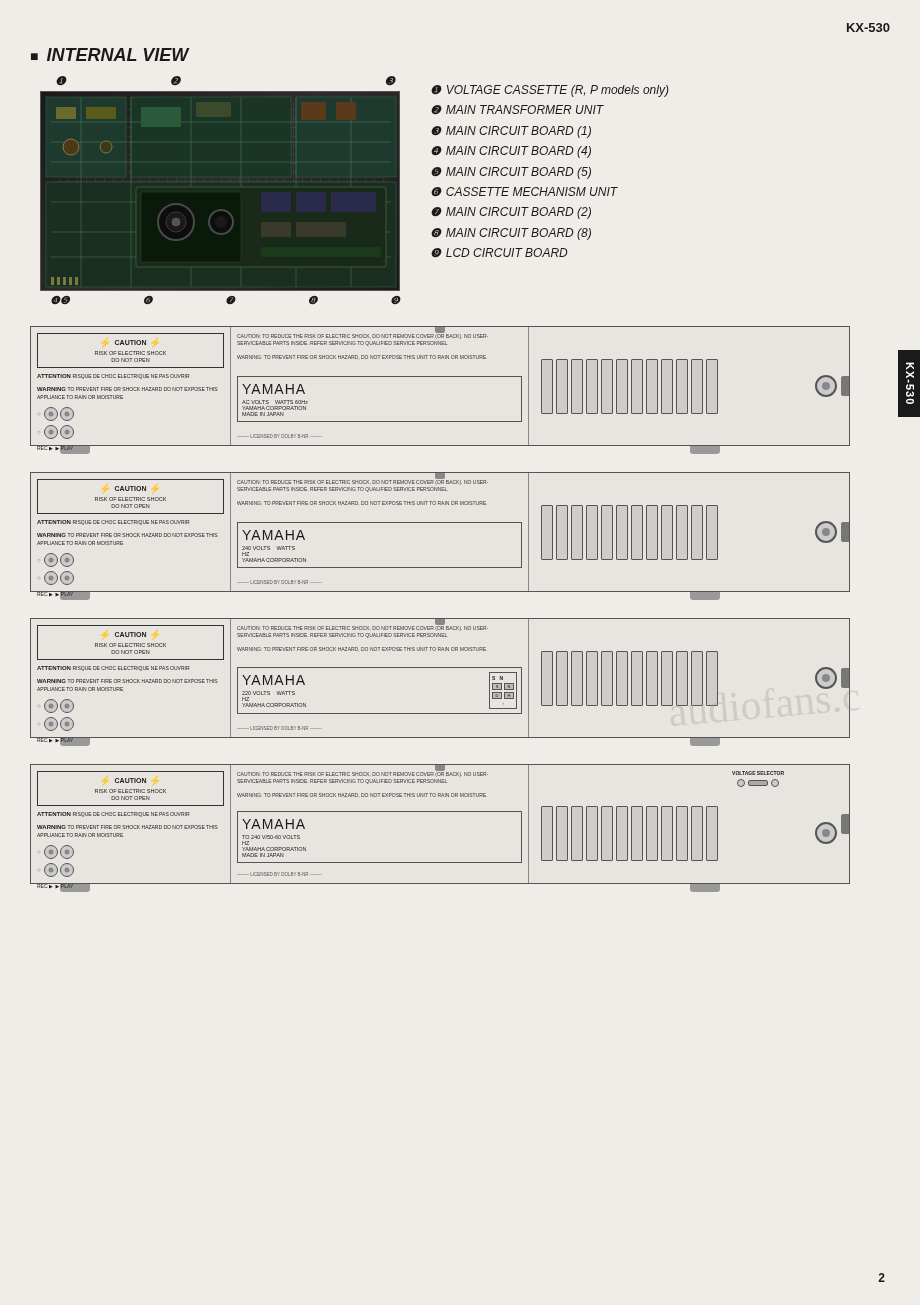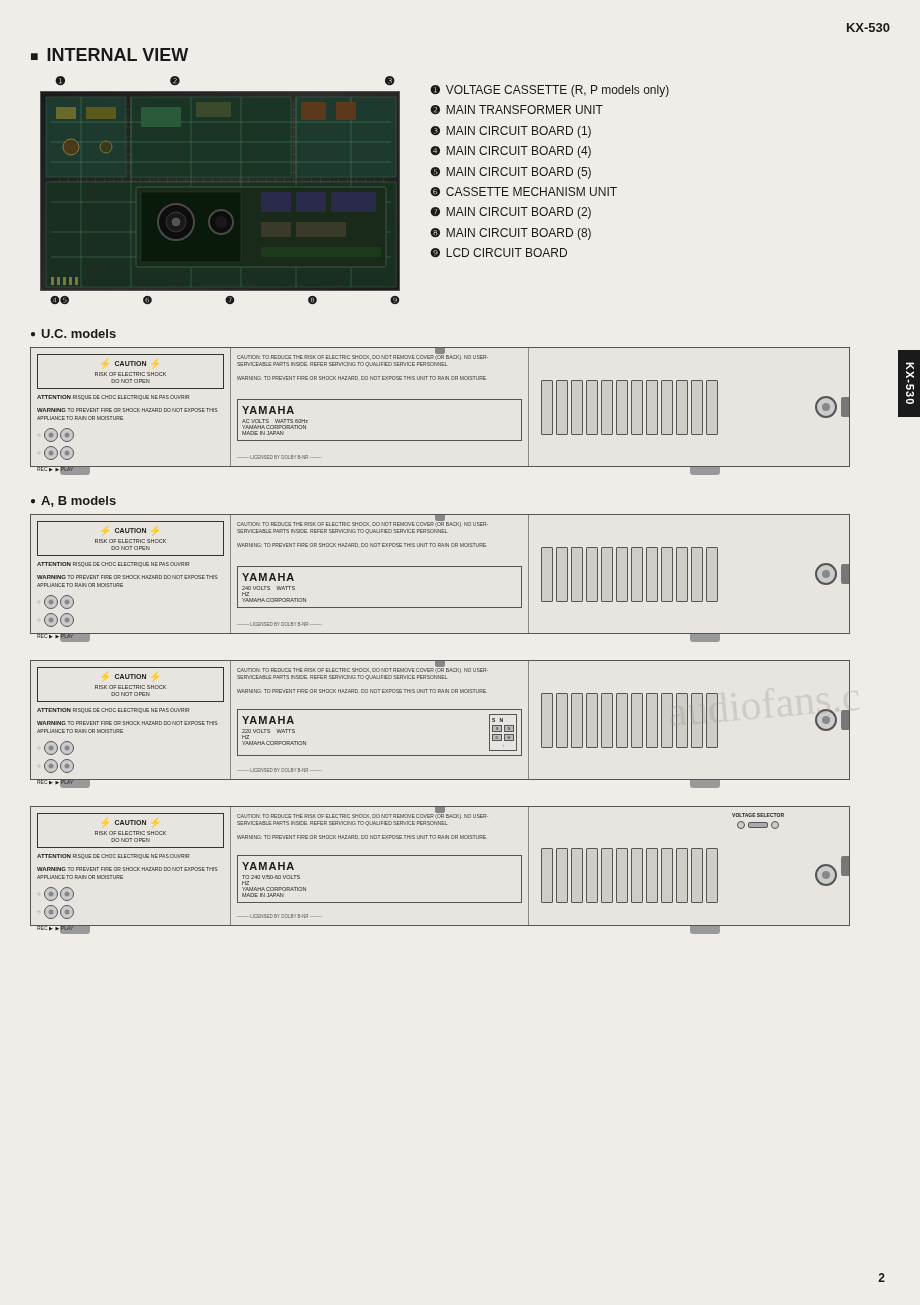--- a/index.html
+++ b/index.html
@@ -44,20 +44,21 @@
       font-size: 13px;
       font-weight: bold;
       color: #1a1a1a;
     }
 
     
     .internal-view-section {
       display: flex;
       gap: 20px;
       margin-bottom: 19px;
+      font-style: italic;
     }
 
     .internal-view-left {
       flex: 0 0 auto;
       width: 380px;
     }
 
     .section-title {
       font-size: 18px;
       font-weight: bold;
@@ -246,22 +247,22 @@
       color: #333;
     }
 
     .yamaha-info {
       border: 0.5px solid #555;
       padding: 4px;
       font-size: 6.5px;
       margin-top: 4px;
     }
     .yamaha-logo {
-      font-weight: bold;
-      font-size: 11px;
+      font-weight: normal;
+      font-size: 14px;
       letter-spacing: 1px;
     }
 
     
     .panel-right {
       width: 320px;
       display: flex;
       align-items: center;
       justify-content: space-between;
       padding: 8px 12px;
@@ -519,21 +520,20 @@
           <span class="num-circle">❾</span>
           <span>LCD CIRCUIT BOARD</span>
         </li>
       </ul>
     </div>
   </div>
 
   <div class="rear-panels-section">
 
     <div class="rear-panel-model">
-      <div class="model-label">U.C. models</div>
       <div class="panel-wrapper">
         <div class="panel-drawing">
 
           <div class="top-connector" style="left:50%;"></div>
 
           <div class="panel-left">
             <div class="caution-box">
               <div class="caution-title">
                 <span style="font-size:10px;">⚡</span>
                 <span style="font-size:7px;font-weight:bold;">CAUTION</span>
@@ -600,101 +600,20 @@
               <div class="tape-slot"></div>
               <div class="tape-slot"></div>
               <div class="tape-slot"></div>
             </div>
             <div class="headphone-jack"></div>
           </div>
 
           <div class="right-edge-connector"></div>
         </div>
 
-        <div class="panel-feet-row">
-          <div class="panel-foot"></div>
-          <div class="panel-foot"></div>
-        </div>
-      </div>
-    </div>
-
-    <div class="rear-panel-model">
-      <div class="model-label">A, B models</div>
-      <div class="panel-wrapper">
-        <div class="panel-drawing">
-          <div class="top-connector"></div>
-          <div class="panel-left">
-            <div class="caution-box">
-              <div class="caution-title">
-                <span style="font-size:10px;">⚡</span>
-                <span style="font-size:7px;font-weight:bold;">CAUTION</span>
-                <span style="font-size:10px;">⚡</span>
-              </div>
-              <div class="caution-text">RISK OF ELECTRIC SHOCK<br>DO NOT OPEN</div>
-            </div>
-            <div class="attention-text">
-              <span class="attention-bold">ATTENTION</span> <span style="font-size:5px;">RISQUE DE CHOC ELECTRIQUE NE PAS OUVRIR</span>
-            </div>
-            <div class="attention-text">
-              <span class="warning-bold">WARNING</span> <span style="font-size:5px;">TO PREVENT FIRE OR SHOCK HAZARD DO NOT EXPOSE THIS APPLIANCE TO RAIN OR MOISTURE</span>
-            </div>
-            <div class="panel-connectors-left">
-              <div class="connector-row">
-                <span style="font-size:6px;color:#555;">○</span>
-                <div class="rca-pair">
-                  <div class="rca-connector"></div>
-                  <div class="rca-connector"></div>
-                </div>
-              </div>
-              <div class="connector-row">
-                <span style="font-size:6px;color:#555;">○</span>
-                <div class="rca-pair">
-                  <div class="rca-connector"></div>
-                  <div class="rca-connector"></div>
-                </div>
-              </div>
-              <div style="font-size:5px;margin-top:2px;">
-                <span>REC ▶</span>&nbsp;&nbsp;<span>▶ PLAY</span>
-              </div>
-            </div>
-          </div>
-          <div class="panel-middle">
-            <div class="fine-text-block">
-              CAUTION: TO REDUCE THE RISK OF ELECTRIC SHOCK, DO NOT REMOVE COVER (OR BACK). NO USER-SERVICEABLE PARTS INSIDE. REFER SERVICING TO QUALIFIED SERVICE PERSONNEL.<br><br>
-              WARNING: TO PREVENT FIRE OR SHOCK HAZARD, DO NOT EXPOSE THIS UNIT TO RAIN OR MOISTURE.
-            </div>
-            <div class="yamaha-info">
-              <div class="yamaha-logo">YAMAHA</div>
-              <div style="font-size:5.5px;margin-top:2px;">
-                240 VOLTS &nbsp;&nbsp; WATTS<br>
-                HZ<br>
-                YAMAHA CORPORATION
-              </div>
-            </div>
-            <div style="font-size:4.5px;color:#555;margin-top:2px;">-------- LICENSED BY DOLBY B-NR --------</div>
-          </div>
-          <div class="panel-right">
-            <div class="tape-slots">
-              <div class="tape-slot"></div>
-              <div class="tape-slot"></div>
-              <div class="tape-slot"></div>
-              <div class="tape-slot"></div>
-              <div class="tape-slot"></div>
-              <div class="tape-slot"></div>
-              <div class="tape-slot"></div>
-              <div class="tape-slot"></div>
-              <div class="tape-slot"></div>
-              <div class="tape-slot"></div>
-              <div class="tape-slot"></div>
-              <div class="tape-slot"></div>
-            </div>
-            <div class="headphone-jack"></div>
-          </div>
-          <div class="right-edge-connector"></div>
-        </div>
         <div class="panel-feet-row">
           <div class="panel-foot"></div>
           <div class="panel-foot"></div>
         </div>
       </div>
     </div>
 
     <div class="rear-panel-model">
       <div class="panel-wrapper">
         <div class="panel-drawing">
@@ -732,41 +651,26 @@
               <div style="font-size:5px;margin-top:2px;">
                 <span>REC ▶</span>&nbsp;&nbsp;<span>▶ PLAY</span>
               </div>
             </div>
           </div>
           <div class="panel-middle">
             <div class="fine-text-block">
               CAUTION: TO REDUCE THE RISK OF ELECTRIC SHOCK, DO NOT REMOVE COVER (OR BACK). NO USER-SERVICEABLE PARTS INSIDE. REFER SERVICING TO QUALIFIED SERVICE PERSONNEL.<br><br>
               WARNING: TO PREVENT FIRE OR SHOCK HAZARD, DO NOT EXPOSE THIS UNIT TO RAIN OR MOISTURE.
             </div>
-            <div class="yamaha-info" style="display:flex;justify-content:space-between;align-items:flex-start;">
-              <div>
-                <div class="yamaha-logo">YAMAHA</div>
-                <div style="font-size:5.5px;margin-top:2px;">
-                  220 VOLTS &nbsp;&nbsp; WATTS<br>
-                  HZ<br>
-                  YAMAHA CORPORATION
-                </div>
-              </div>
-
-              <div class="voltage-switch-group">
-                <div style="font-size:5px;font-weight:bold;">S &nbsp; N</div>
-                <div class="switch-row">
-                  <div class="switch-box">S</div>
-                  <div class="switch-box">N</div>
-                </div>
-                <div class="switch-row">
-                  <div class="switch-box">D</div>
-                  <div class="switch-box">H</div>
-                </div>
-                <div style="font-size:4px;text-align:center;">↑</div>
+            <div class="yamaha-info">
+              <div class="yamaha-logo">YAMAHA</div>
+              <div style="font-size:5.5px;margin-top:2px;">
+                240 VOLTS &nbsp;&nbsp; WATTS<br>
+                HZ<br>
+                YAMAHA CORPORATION
               </div>
             </div>
             <div style="font-size:4.5px;color:#555;margin-top:2px;">-------- LICENSED BY DOLBY B-NR --------</div>
           </div>
           <div class="panel-right">
             <div class="tape-slots">
               <div class="tape-slot"></div>
               <div class="tape-slot"></div>
               <div class="tape-slot"></div>
               <div class="tape-slot"></div>
@@ -827,20 +731,115 @@
               <div style="font-size:5px;margin-top:2px;">
                 <span>REC ▶</span>&nbsp;&nbsp;<span>▶ PLAY</span>
               </div>
             </div>
           </div>
           <div class="panel-middle">
             <div class="fine-text-block">
               CAUTION: TO REDUCE THE RISK OF ELECTRIC SHOCK, DO NOT REMOVE COVER (OR BACK). NO USER-SERVICEABLE PARTS INSIDE. REFER SERVICING TO QUALIFIED SERVICE PERSONNEL.<br><br>
               WARNING: TO PREVENT FIRE OR SHOCK HAZARD, DO NOT EXPOSE THIS UNIT TO RAIN OR MOISTURE.
             </div>
+            <div class="yamaha-info" style="display:flex;justify-content:space-between;align-items:flex-start;">
+              <div>
+                <div class="yamaha-logo">YAMAHA</div>
+                <div style="font-size:5.5px;margin-top:2px;">
+                  220 VOLTS &nbsp;&nbsp; WATTS<br>
+                  HZ<br>
+                  YAMAHA CORPORATION
+                </div>
+              </div>
+
+              <div class="voltage-switch-group">
+                <div style="font-size:5px;font-weight:bold;">S &nbsp; N</div>
+                <div class="switch-row">
+                  <div class="switch-box">S</div>
+                  <div class="switch-box">N</div>
+                </div>
+                <div class="switch-row">
+                  <div class="switch-box">D</div>
+                  <div class="switch-box">H</div>
+                </div>
+                <div style="font-size:4px;text-align:center;">↑</div>
+              </div>
+            </div>
+            <div style="font-size:4.5px;color:#555;margin-top:2px;">-------- LICENSED BY DOLBY B-NR --------</div>
+          </div>
+          <div class="panel-right">
+            <div class="tape-slots">
+              <div class="tape-slot"></div>
+              <div class="tape-slot"></div>
+              <div class="tape-slot"></div>
+              <div class="tape-slot"></div>
+              <div class="tape-slot"></div>
+              <div class="tape-slot"></div>
+              <div class="tape-slot"></div>
+              <div class="tape-slot"></div>
+              <div class="tape-slot"></div>
+              <div class="tape-slot"></div>
+              <div class="tape-slot"></div>
+              <div class="tape-slot"></div>
+            </div>
+            <div class="headphone-jack"></div>
+          </div>
+          <div class="right-edge-connector"></div>
+        </div>
+        <div class="panel-feet-row">
+          <div class="panel-foot"></div>
+          <div class="panel-foot"></div>
+        </div>
+      </div>
+    </div>
+
+    <div class="rear-panel-model">
+      <div class="panel-wrapper">
+        <div class="panel-drawing">
+          <div class="top-connector"></div>
+          <div class="panel-left">
+            <div class="caution-box">
+              <div class="caution-title">
+                <span style="font-size:10px;">⚡</span>
+                <span style="font-size:7px;font-weight:bold;">CAUTION</span>
+                <span style="font-size:10px;">⚡</span>
+              </div>
+              <div class="caution-text">RISK OF ELECTRIC SHOCK<br>DO NOT OPEN</div>
+            </div>
+            <div class="attention-text">
+              <span class="attention-bold">ATTENTION</span> <span style="font-size:5px;">RISQUE DE CHOC ELECTRIQUE NE PAS OUVRIR</span>
+            </div>
+            <div class="attention-text">
+              <span class="warning-bold">WARNING</span> <span style="font-size:5px;">TO PREVENT FIRE OR SHOCK HAZARD DO NOT EXPOSE THIS APPLIANCE TO RAIN OR MOISTURE</span>
+            </div>
+            <div class="panel-connectors-left">
+              <div class="connector-row">
+                <span style="font-size:6px;color:#555;">○</span>
+                <div class="rca-pair">
+                  <div class="rca-connector"></div>
+                  <div class="rca-connector"></div>
+                </div>
+              </div>
+              <div class="connector-row">
+                <span style="font-size:6px;color:#555;">○</span>
+                <div class="rca-pair">
+                  <div class="rca-connector"></div>
+                  <div class="rca-connector"></div>
+                </div>
+              </div>
+              <div style="font-size:5px;margin-top:2px;">
+                <span>REC ▶</span>&nbsp;&nbsp;<span>▶ PLAY</span>
+              </div>
+            </div>
+          </div>
+          <div class="panel-middle">
+            <div class="fine-text-block">
+              CAUTION: TO REDUCE THE RISK OF ELECTRIC SHOCK, DO NOT REMOVE COVER (OR BACK). NO USER-SERVICEABLE PARTS INSIDE. REFER SERVICING TO QUALIFIED SERVICE PERSONNEL.<br><br>
+              WARNING: TO PREVENT FIRE OR SHOCK HAZARD, DO NOT EXPOSE THIS UNIT TO RAIN OR MOISTURE.
+            </div>
             <div class="yamaha-info">
               <div class="yamaha-logo">YAMAHA</div>
               <div style="font-size:5.5px;margin-top:2px;">
                 TO 240 V/50-60 VOLTS<br>
                 HZ<br>
                 YAMAHA CORPORATION<br>
                 MADE IN JAPAN
               </div>
             </div>
             <div style="font-size:4.5px;color:#555;margin-top:2px;">-------- LICENSED BY DOLBY B-NR --------</div>

